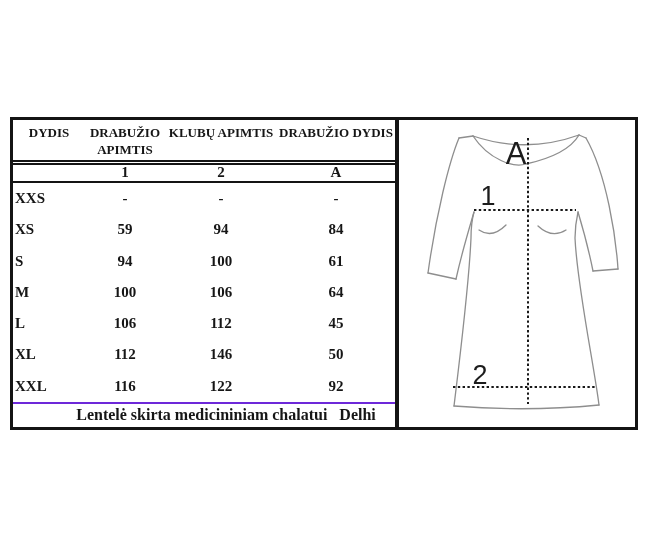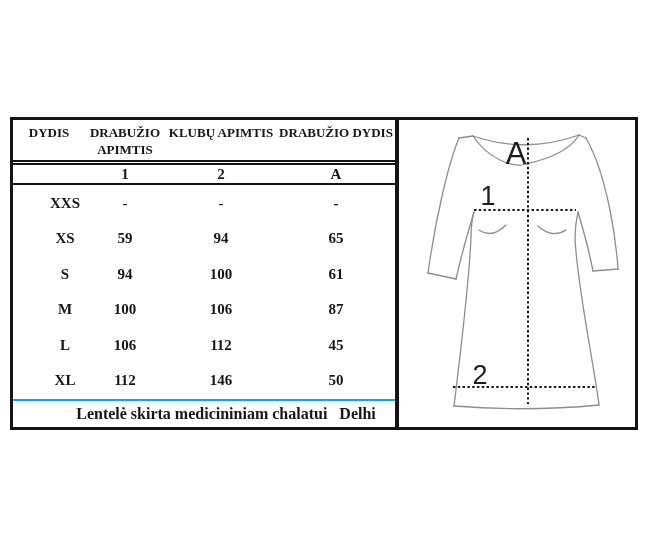--- a/index.html
+++ b/index.html
@@ -39,24 +39,24 @@
   .marker-row td {
     height:13px; font-size:15px; line-height:14px;
     text-align:center;
     border-bottom:2px solid #141414;
     padding-bottom:1px;
   }
   .data-row td {
     font-size:15px; text-align:center; vertical-align:middle;
     height:30px;
   }
-  td.col-size, th.col-size { text-align:center; padding-left:32px; }
+  td.col-size, th.col-size { text-align:left; padding-left:2px; }
   th.col-size { text-align:center; padding-left:0; }
   .footer-row td {
-    border-top:2px solid #0ea5e9;
+    border-top:2px solid #6d28d9;
     text-align:center; font-size:16px;
     height:22px; vertical-align:middle;padding-left:44px;
   }
   .footer-row .brand { margin-left:12px; }
   
   .diagram-box {
     width:242px; height:313px;
     border:3px solid #141414;
     box-sizing:border-box;
     margin-left:-2px;
@@ -99,45 +99,51 @@
         <tr class="data-row">
           <td class="col-size">XXS</td>
           <td>-</td>
           <td>-</td>
           <td>-</td>
         </tr>
         <tr class="data-row">
           <td class="col-size">XS</td>
           <td>59</td>
           <td>94</td>
-          <td>65</td>
+          <td>84</td>
         </tr>
         <tr class="data-row">
           <td class="col-size">S</td>
           <td>94</td>
           <td>100</td>
           <td>61</td>
         </tr>
         <tr class="data-row">
           <td class="col-size">M</td>
           <td>100</td>
           <td>106</td>
-          <td>87</td>
+          <td>64</td>
         </tr>
         <tr class="data-row">
           <td class="col-size">L</td>
           <td>106</td>
           <td>112</td>
           <td>45</td>
         </tr>
         <tr class="data-row">
           <td class="col-size">XL</td>
           <td>112</td>
           <td>146</td>
           <td>50</td>
+        </tr>
+        <tr class="data-row">
+          <td class="col-size">XXL</td>
+          <td>116</td>
+          <td>122</td>
+          <td>92</td>
         </tr>
         <tr class="footer-row">
           <td colspan="4">
             <span>Lentelė skirta medicininiam chalatui</span><span class="brand">Delhi</span>
           </td>
         </tr>
       </tbody>
     </table>
   </div>
 

